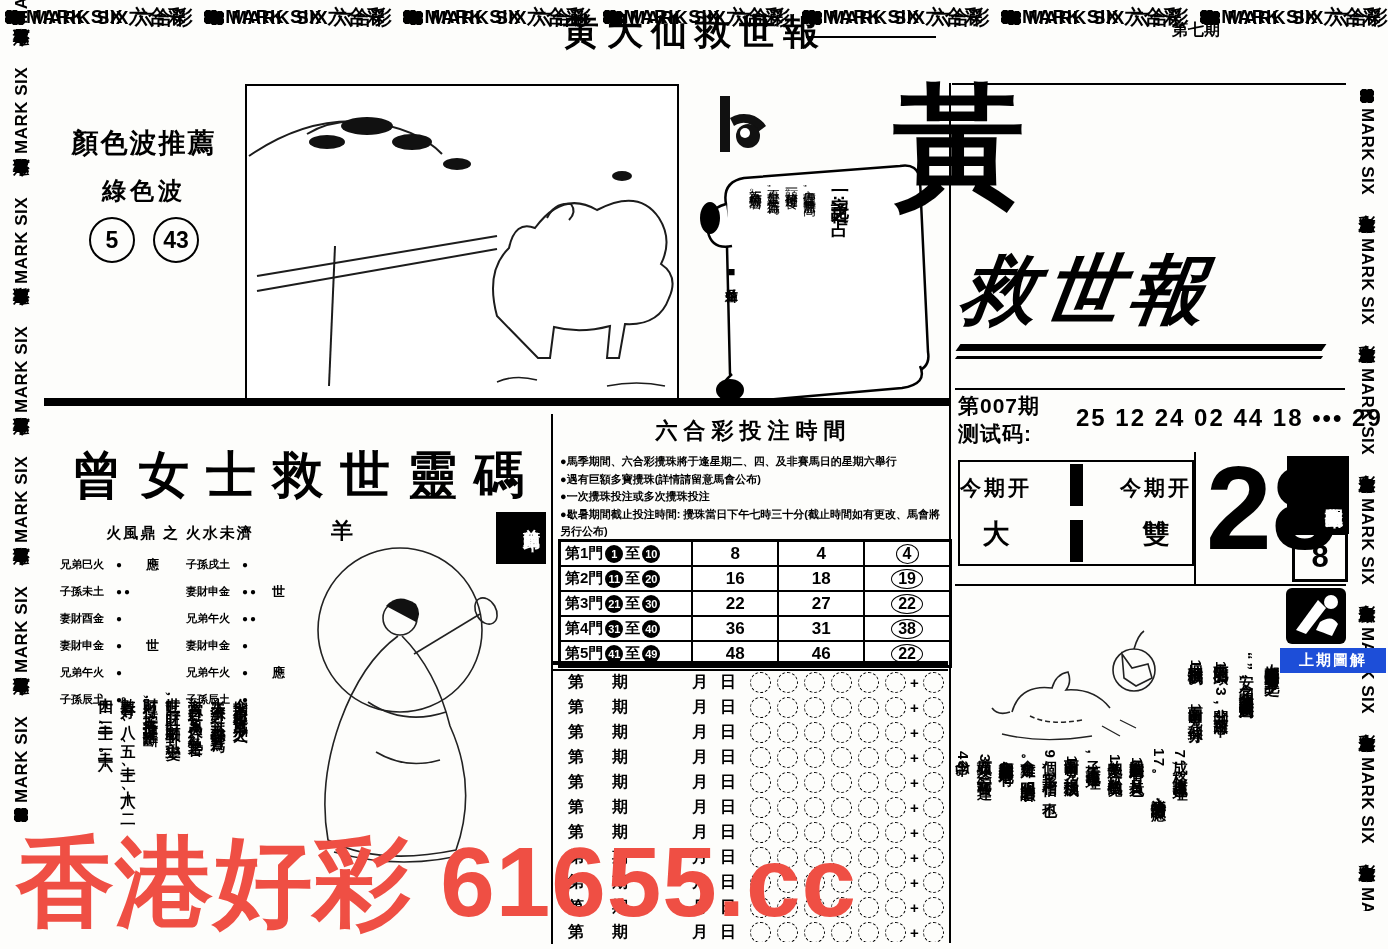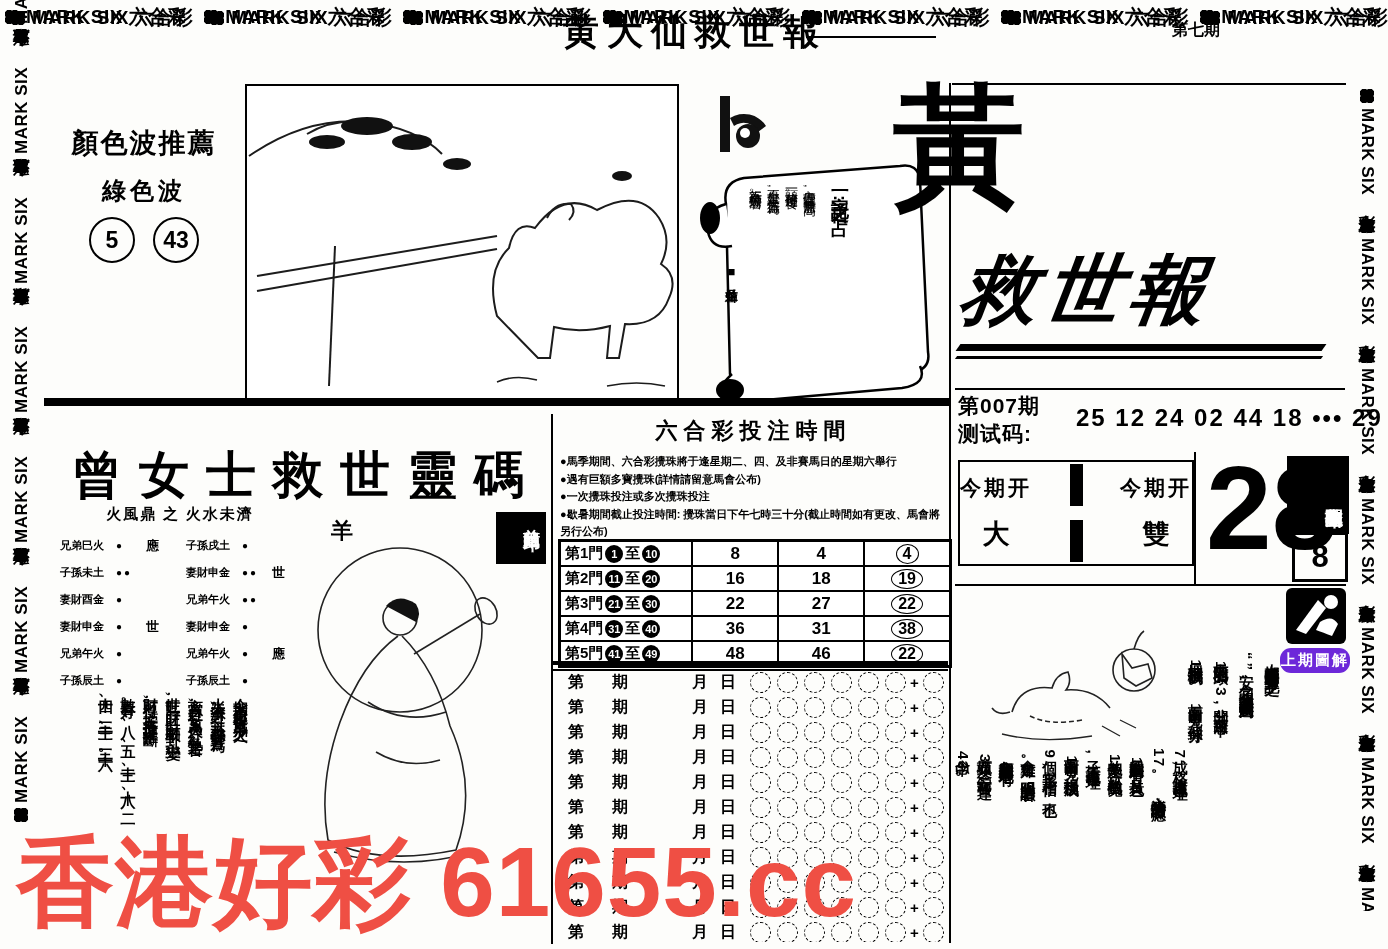--- a/index.html
+++ b/index.html
@@ -104,22 +104,22 @@
 
   
   .dblline{border-top:4px solid #000;border-bottom:2px solid #000;height:4px;}
   .rec-row{display:flex;align-items:center;height:25px;font-size:16px;font-weight:bold;}
   .rlab{flex:none;}
   .rcg{display:inline-flex;gap:6px;flex:none;}
   .rc{width:21px;height:21px;border:1.6px dashed #000;border-radius:50%;flex:none;box-sizing:border-box;}
   .rplus{margin:0 4px;font-size:15px;font-weight:bold;}
 
   
-  .badge{background:#6d28d9;color:#fff;font-size:15px;font-weight:bold;text-align:center;
-         letter-spacing:2px;padding:3px 0;border-radius:11px;}
+  .badge{background:#1d4ed8;color:#fff;font-size:15px;font-weight:bold;text-align:center;
+         letter-spacing:2px;padding:3px 18px;}
   .last-col{font-size:15px;font-weight:bold;letter-spacing:1.5px;}
   .lr{line-height:1.7;}
   .ll{line-height:1.45;}
 
   
   .watermark{font-size:98px;font-weight:900;letter-spacing:1px;white-space:nowrap;z-index:60;
              font-family:"Liberation Sans",sans-serif;}
 
   .hline{background:#000;}
   .vline{background:#000;}
@@ -425,21 +425,21 @@
           </div>
         </div>
       </div>
   </div>
   <div class="abs dblline" style="left:553px;top:661px;width:395px;"></div>
 
   <div class="abs lady-title" style="left:72px;top:442px;">曾女士救世靈碼</div>
   <div class="abs zodiac" style="left:331px;top:516px;">羊</div>
   <div class="abs seal vtext" style="left:496px;top:512px;width:42px;height:46px;">曾藏姑印</div>
 
-  <div class="abs" style="left:60px;top:505px;width:240px;">
+  <div class="abs" style="left:60px;top:524px;width:240px;">
     <div class="hx-header">火風鼎 之 火水未濟</div>
     <div class="hx-cols">
       <div class="hx-col">
           <div class="hx-row">
             <span class="hx-name">兄弟巳火</span>
             <span class="hx-dots">●</span>
             <span class="hx-mark">應</span>
           </div>
           <div class="hx-row">
             <span class="hx-name">子孫未土</span>

